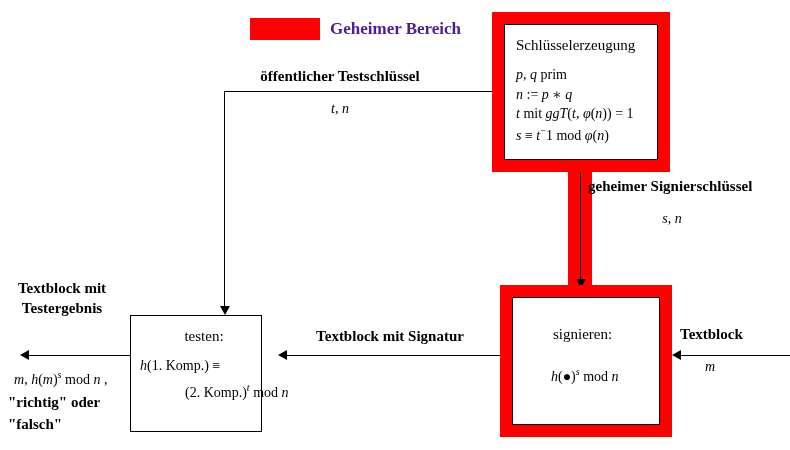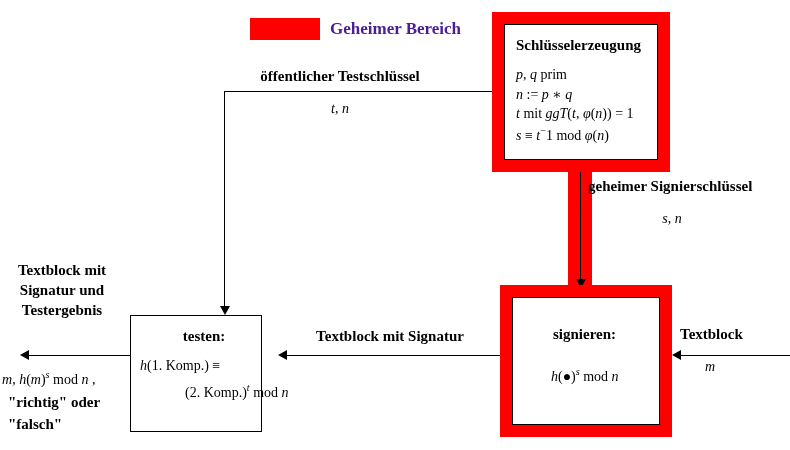--- a/index.html
+++ b/index.html
@@ -54,21 +54,21 @@
     left: 130px; top: 315px;
     width: 132px; height: 117px;
     background: #ffffff;
     border: 1px solid #000000;
     box-sizing: border-box;
   }
 
   
   .box-title {
     font-size: 15px;
-    font-weight: bold;
+    font-weight: normal;
     white-space: nowrap;
   }
   .formula {
     font-size: 14px;
     white-space: nowrap;
   }
   .formula i, .it { font-style: italic; }
   sup { font-size: 0.72em; }
 
   #keygen-title { left: 11px; top: 12px; }
@@ -123,33 +123,33 @@
   }
 
   #pubkey-label   { left: 210px; top: 68px; width: 260px; }
   #privkey-label  { left: 588px; top: 178px; width: 200px; text-align: left; }
   #privkey-label .bot { text-align: center; width: 168px; }
   #signedtext-label { left: 286px; top: 328px; width: 208px; }
   #plaintext-label  { left: 680px; top: 326px; width: 100px; text-align: left; }
   #plaintext-label .bot { width: 60px; text-align: center; }
 
   #result-top {
-    left: 0px; top: 260px; width: 124px;
+    left: 0px; top: 278px; width: 124px;
     text-align: center;
     font-size: 15px;
     font-weight: bold;
     line-height: 20px;
   }
   #result-bot {
     left: 0px; top: 364px; width: 128px;
     text-align: left;
     font-size: 14px;
     line-height: 22px;
   }
-  #result-bot .l1 { padding-left: 2px; }
+  #result-bot .l1 { padding-left: 14px; }
   #result-bot .l2, #result-bot .l3 {
     font-weight: bold;
     font-size: 15px;
     padding-left: 8px;
   }
 </style>
 </head>
 <body>
 
 <div id="stage">
@@ -228,21 +228,20 @@
     </div>
     <div class="abs formula" id="test-line2">
       (2. Komp.)<sup><i>t</i></sup> mod <i>n</i>
     </div>
   </div>
 
   <div class="abs hline" style="left:28px; top:355px; width:102px;"></div>
   <div class="abs arrow-left" style="left:20px; top:350px;"></div>
   <div class="abs" id="result-top">
     <div>Textblock mit</div>
-    <div>Signatur und</div>
     <div>Testergebnis</div>
   </div>
   <div class="abs" id="result-bot">
     <div class="l1">
       <i>m</i>, <i>h</i>(<i>m</i>)<sup><i>s</i></sup> mod <i>n</i> ,
     </div>
     <div class="l2">"richtig" oder</div>
     <div class="l3">"falsch"</div>
   </div>
 

